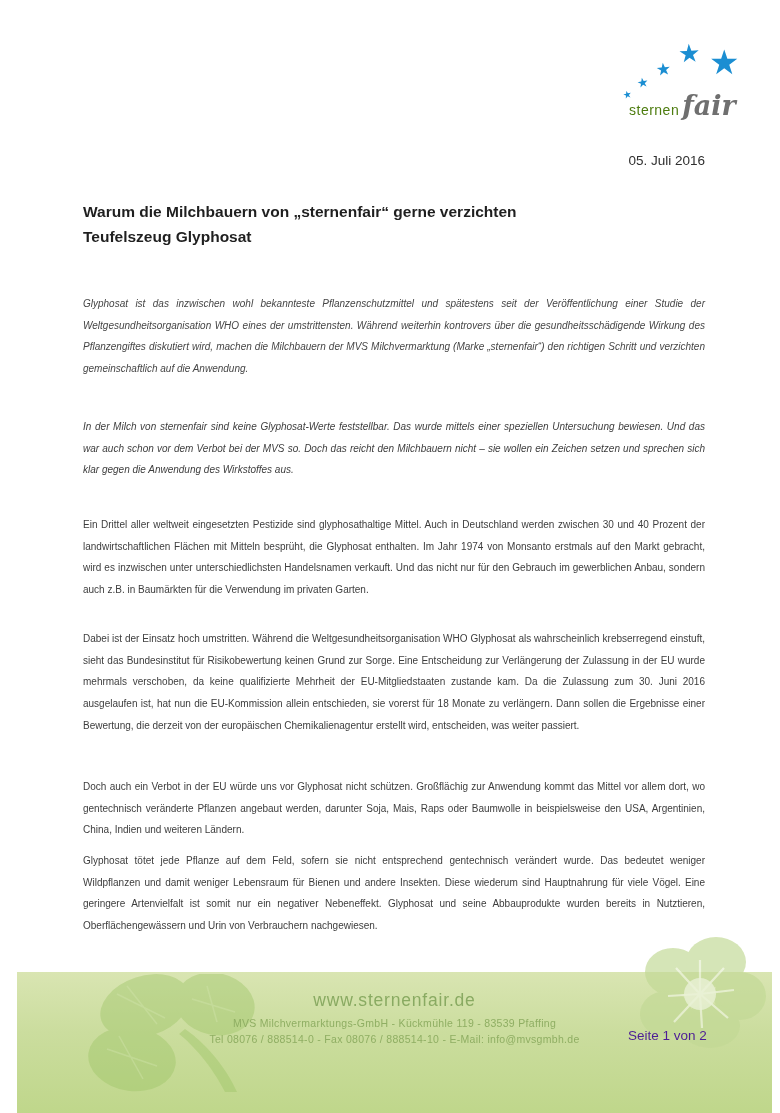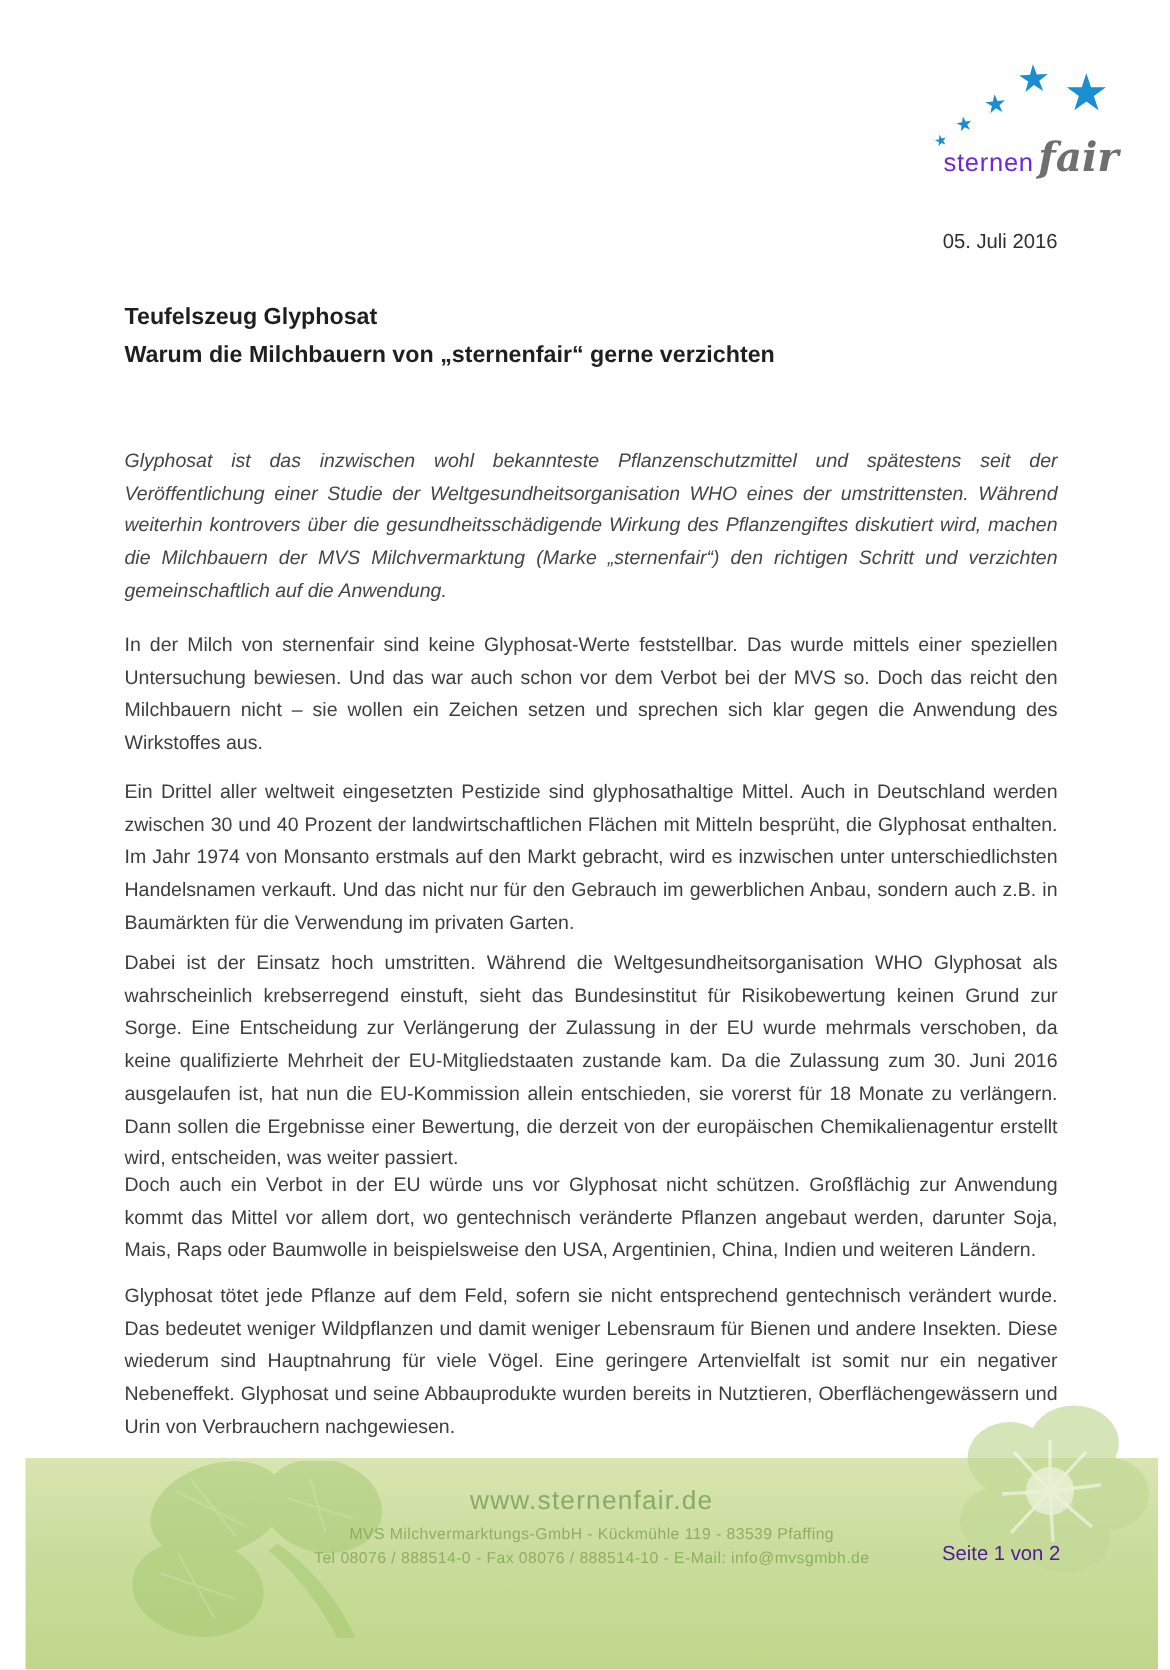--- a/index.html
+++ b/index.html
@@ -14,28 +14,28 @@
   }
   
   .logo{position:absolute;top:30px;left:615px;width:135px;height:85px;}
   .logo .star{position:absolute;color:#1b8ed2;line-height:1;}
   .star.s1{left:8px;top:60px;font-size:10px;transform:rotate(-14deg);}
   .star.s2{left:22px;top:46px;font-size:13px;transform:rotate(-10deg);}
   .star.s3{left:41px;top:31px;font-size:17px;transform:rotate(-6deg);}
   .star.s4{left:63px;top:11px;font-size:25px;transform:rotate(-3deg);}
   .star.s5{left:94px;top:15px;font-size:34px;}
   .logo-text{position:absolute;left:14px;top:60px;white-space:nowrap;}
-  .logo-text .plain{font-size:17px;color:#6d28d9;letter-spacing:.5px;}
+  .logo-text .plain{font-size:14px;color:#4d7c0f;letter-spacing:.5px;}
   .logo-text .script{font-family:"DejaVu Serif", serif;font-style:italic;font-weight:bold;font-size:27px;color:#6f6f6f;margin-left:3px;}
   
   .date{position:absolute;top:153px;left:83px;width:622px;text-align:right;font-size:13.5px;color:#2f2f2f;}
   .title{position:absolute;top:199px;left:83px;width:622px;font-size:15.5px;font-weight:bold;color:#1f1f1f;line-height:25px;}
-  .para{position:absolute;left:83px;width:622px;font-size:13px;line-height:21.7px;text-align:justify;color:#3d3d3d;}
+  .para{position:absolute;left:83px;width:622px;font-size:10px;line-height:21.7px;text-align:justify;color:#3d3d3d;}
   .para.intro{top:283px;font-style:italic;color:#454545;}
-  .p2{top:406px;}
+  .p2{top:406px;font-style:italic;}
   .p3{top:504px;}
   .p4{top:618px;}
   .p5{top:766px;}
   .p6{top:840px;}
   
   .footer-band{
     position:absolute;left:17px;top:972px;width:755px;height:149px;
     background:linear-gradient(180deg,#d9e5b2 0%,#cbdd9e 40%,#bed689 100%);
   }
   .clover{position:absolute;left:40px;top:2px;opacity:.75;}
@@ -58,22 +58,22 @@
     <span class="star s4">★</span>
     <span class="star s5">★</span>
     <div class="logo-text">
       <span class="plain">sternen</span><span class="script">fair</span>
     </div>
   </div>
 
   <div class="date">05. Juli 2016</div>
 
   <div class="title">
+    <div>Warum die Milchbauern von „sternenfair“ gerne verzichten</div>
     <div>Teufelszeug Glyphosat</div>
-    <div>Warum die Milchbauern von „sternenfair“ gerne verzichten</div>
   </div>
 
   <p class="para intro">Glyphosat ist das inzwischen wohl bekannteste Pflanzenschutzmittel und spätestens seit der Veröffentlichung einer Studie der Weltgesundheitsorganisation WHO eines der umstrittensten. Während weiterhin kontrovers über die gesundheitsschädigende Wirkung des Pflanzengiftes diskutiert wird, machen die Milchbauern der MVS Milchvermarktung (Marke „sternenfair“) den richtigen Schritt und verzichten gemeinschaftlich auf die Anwendung.</p>
   <p class="para p2">In der Milch von sternenfair sind keine Glyphosat-Werte feststellbar. Das wurde mittels einer speziellen Untersuchung bewiesen. Und das war auch schon vor dem Verbot bei der MVS so. Doch das reicht den Milchbauern nicht – sie wollen ein Zeichen setzen und sprechen sich klar gegen die Anwendung des Wirkstoffes aus.</p>
   <p class="para p3">Ein Drittel aller weltweit eingesetzten Pestizide sind glyphosathaltige Mittel. Auch in Deutschland werden zwischen 30 und 40 Prozent der landwirtschaftlichen Flächen mit Mitteln besprüht, die Glyphosat enthalten. Im Jahr 1974 von Monsanto erstmals auf den Markt gebracht, wird es inzwischen unter unterschiedlichsten Handelsnamen verkauft. Und das nicht nur für den Gebrauch im gewerblichen Anbau, sondern auch z.B. in Baumärkten für die Verwendung im privaten Garten.</p>
   <p class="para p4">Dabei ist der Einsatz hoch umstritten. Während die Weltgesundheitsorganisation WHO Glyphosat als wahrscheinlich krebserregend einstuft, sieht das Bundesinstitut für Risikobewertung keinen Grund zur Sorge. Eine Entscheidung zur Verlängerung der Zulassung in der EU wurde mehrmals verschoben, da keine qualifizierte Mehrheit der EU-Mitgliedstaaten zustande kam. Da die Zulassung zum 30. Juni 2016 ausgelaufen ist, hat nun die EU-Kommission allein entschieden, sie vorerst für 18 Monate zu verlängern. Dann sollen die Ergebnisse einer Bewertung, die derzeit von der europäischen Chemikalienagentur erstellt wird, entscheiden, was weiter passiert.</p>
   <p class="para p5">Doch auch ein Verbot in der EU würde uns vor Glyphosat nicht schützen. Großflächig zur Anwendung kommt das Mittel vor allem dort, wo gentechnisch veränderte Pflanzen angebaut werden, darunter Soja, Mais, Raps oder Baumwolle in beispielsweise den USA, Argentinien, China, Indien und weiteren Ländern.</p>
   <p class="para p6">Glyphosat tötet jede Pflanze auf dem Feld, sofern sie nicht entsprechend gentechnisch verändert wurde. Das bedeutet weniger Wildpflanzen und damit weniger Lebensraum für Bienen und andere Insekten. Diese wiederum sind Hauptnahrung für viele Vögel. Eine geringere Artenvielfalt ist somit nur ein negativer Nebeneffekt. Glyphosat und seine Abbauprodukte wurden bereits in Nutztieren, Oberflächengewässern und Urin von Verbrauchern nachgewiesen.</p>
 
   <div class="footer-band">

